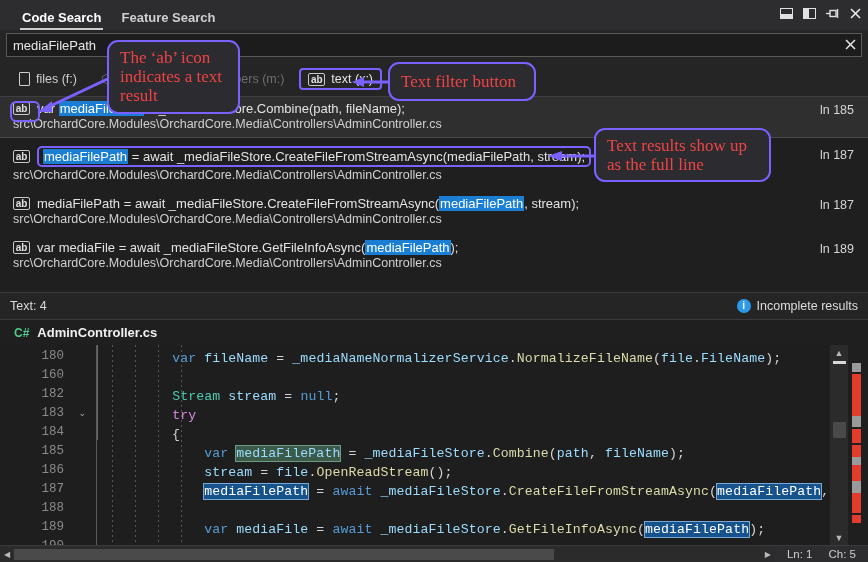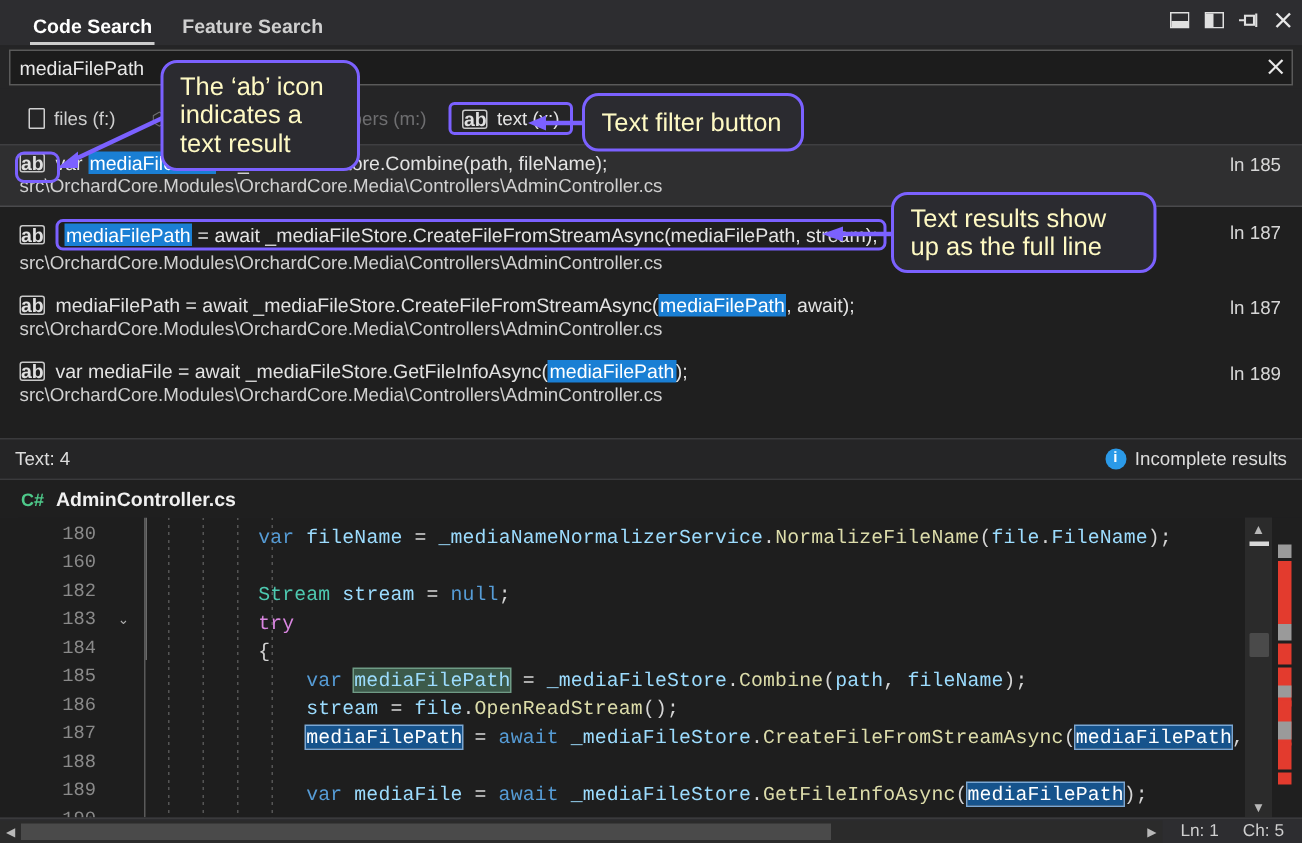--- a/index.html
+++ b/index.html
@@ -57,21 +57,21 @@
   .filterchip{
     display:flex; align-items:center; gap:6px; padding:3px 8px;
     font-size:12.5px; color:#cfcfcf; cursor:pointer; border:1px solid transparent;
     border-radius:2px;
   }
   .filterchip.dim{ color:#6e6e70; }
   .filterchip.boxed{ border:2px solid #7b61ff; border-radius:4px; padding:2px 7px; color:#e4e4e4; }
   .abicon{
     display:inline-flex; align-items:center; justify-content:center;
     width:17px; height:13px; border:1px solid #c8c8c8; border-radius:2px;
-    font-size:13px; letter-spacing:0px; color:#e0e0e0; font-weight:bold;
+    font-size:10px; letter-spacing:0px; color:#e0e0e0; font-weight:bold;
     font-family:"Liberation Sans", sans-serif; background:transparent;
   }
   .fileicon{
     width:11px;height:14px;border:1.4px solid #d0d0d0;border-radius:1px;display:inline-block;
   }
   .cubeicon{ font-size:12px; color:#6e6e70; }
   .brace{ font-size:12px; color:#6e6e70; }
 
   
   .results{
@@ -158,22 +158,22 @@
     background:#2d2d30; display:flex; align-items:center; border-top:1px solid #3a3a3c;
   }
   .hscroll{ position:relative; flex:1; height:15px; background:#2b2b2b; display:flex; align-items:center; }
   .hsarrow{ width:14px; text-align:center; color:#b8b8b8; font-size:8px; cursor:pointer; }
   .hsthumb{ position:absolute; left:14px; top:2px; height:11px; width:540px; background:#4a4a4a; }
   .lnch{ display:flex; gap:16px; padding:0 12px; font-size:11.5px; color:#cfcfcf; }
 
   
   .callout{
     position:absolute; border:2.5px solid #7b61ff; border-radius:11px;
-    background:#2b2b30; color:#fef9c3; font-size:17px; line-height:1.13;
-    padding:6px 11px; z-index:40; font-family:Liberation Sans, sans-serif;
+    background:#2b2b30; color:#ef4444; font-size:17px; line-height:1.13;
+    padding:6px 11px; z-index:40; font-family:Liberation Serif, serif;
   }
   .annobox{ position:absolute; border:2.5px solid #7b61ff; border-radius:6px; z-index:35; }
   .arrow{ position:absolute; z-index:36; }
 </style>
 </head>
 <body>
 
 <div id="app">
 
   <div class="titlebar">
@@ -257,21 +257,21 @@
         <span class="abicon">ab</span>
         <span class="boxline"><span class="hl">mediaFilePath</span><span> = await _mediaFileStore.CreateFileFromStreamAsync(mediaFilePath, stream);</span></span>
       </div>
       <div class="respath">src\OrchardCore.Modules\OrchardCore.Media\Controllers\AdminController.cs</div>
       <div class="lnum">ln 187</div>
     </div>
 
     <div class="resrow" style="margin-top:4px">
       <div class="resline">
         <span class="abicon">ab</span>
-        <span><span>mediaFilePath = await _mediaFileStore.CreateFileFromStreamAsync(</span><span class="hl">mediaFilePath</span><span>, await);</span></span>
+        <span><span>mediaFilePath = await _mediaFileStore.CreateFileFromStreamAsync(</span><span class="hl">mediaFilePath</span><span>, stream);</span></span>
       </div>
       <div class="respath">src\OrchardCore.Modules\OrchardCore.Media\Controllers\AdminController.cs</div>
       <div class="lnum">ln 187</div>
     </div>
 
     <div class="resrow" style="margin-top:4px">
       <div class="resline">
         <span class="abicon">ab</span>
         <span><span>var mediaFile = await _mediaFileStore.GetFileInfoAsync(</span><span class="hl">mediaFilePath</span><span>);</span></span>
       </div>

